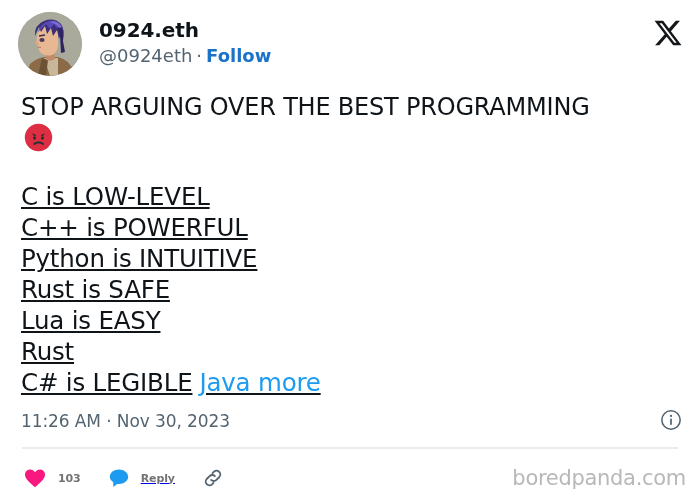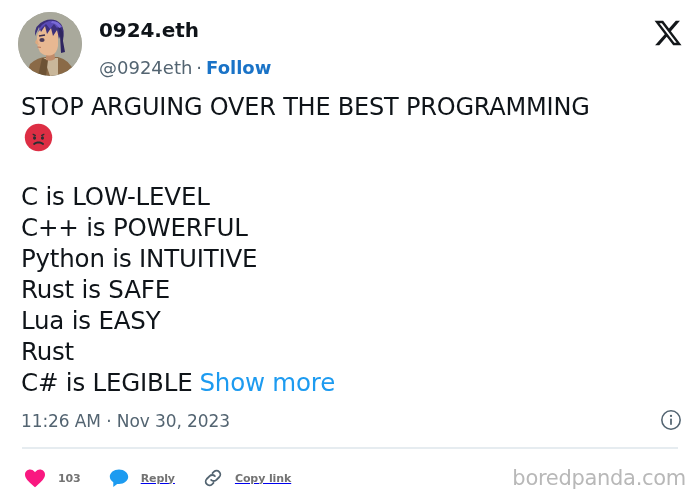--- a/index.html
+++ b/index.html
@@ -56,21 +56,21 @@
     font-weight: bold;
     color: #0f1419;
     line-height: 1.3;
     letter-spacing: -0.1px;
   }
 
   .handle-row {
     font-size: 18px;
     color: #536471;
     line-height: 1.35;
-    margin-top: 13px;
+    margin-top: 1px;
     white-space: nowrap;
   }
   .handle-row .sep { margin: 0 4px; color: #536471; }
   .follow-link {
     color: #1a73c7;
     font-weight: bold;
     text-decoration: none;
   }
 
   .x-logo {
@@ -103,21 +103,21 @@
     margin-left: 3px;
   }
 
   .lang-list {
     margin-top: 27px;
     font-size: 24.5px;
     line-height: 31px;
     color: #0f1419;
     letter-spacing: -0.2px;
   }
-  .lang-line { white-space: nowrap; }
+  .lang-line { white-space: nowrap; text-decoration: underline; }
   .show-more {
     color: #1d9bf0;
     text-decoration: none;
     margin-left: 7px;
   }
 
   
   .meta-row {
     position: absolute;
     left: 21px;
@@ -250,21 +250,21 @@
           </svg></span>
     </div>
 
     <div class="lang-list">
       <div class="lang-line">C is LOW-LEVEL</div>
       <div class="lang-line">C++ is POWERFUL</div>
       <div class="lang-line">Python is INTUITIVE</div>
       <div class="lang-line">Rust is SAFE</div>
       <div class="lang-line">Lua is EASY</div>
       <div class="lang-line">Rust</div>
-      <div class="lang-line"><span>C# is LEGIBLE</span><a class="show-more" href="#">Show more</a></div>
+      <div class="lang-line"><span>C# is LEGIBLE</span><a class="show-more" href="#">Java more</a></div>
     </div>
   </div>
 
   <div class="meta-row">
     <div class="timestamp">11:26 AM · Nov 30, 2023</div>
     <div class="info-icon">
       <svg width="22" height="22" viewBox="0 0 24 24">
         <circle cx="12" cy="12" r="10" fill="none" stroke="#536471" stroke-width="1.7"></circle>
         <circle cx="12" cy="7.6" r="1.25" fill="#536471"></circle>
         <rect x="11.05" y="10.3" width="1.9" height="7.1" rx="0.9" fill="#536471"></rect>
@@ -296,19 +296,18 @@
 
     <a class="action" href="#">
       <span class="icn">
         <svg width="24" height="24" viewBox="0 0 24 24">
           <g fill="none" stroke="#536471" stroke-width="1.8" stroke-linecap="round">
             <path d="M10.1 13.9a3.7 3.7 0 0 0 5.3 0l2.9-2.9a3.75 3.75 0 0 0-5.3-5.3l-1.5 1.5"></path>
             <path d="M13.9 10.1a3.7 3.7 0 0 0-5.3 0l-2.9 2.9a3.75 3.75 0 0 0 5.3 5.3l1.5-1.5"></path>
           </g>
         </svg>
       </span>
-      <span class="lbl">Copy link</span>
     </a>
 
     <div class="watermark">boredpanda.com</div>
   </div>
 
 </div>
 
 </body></html>

